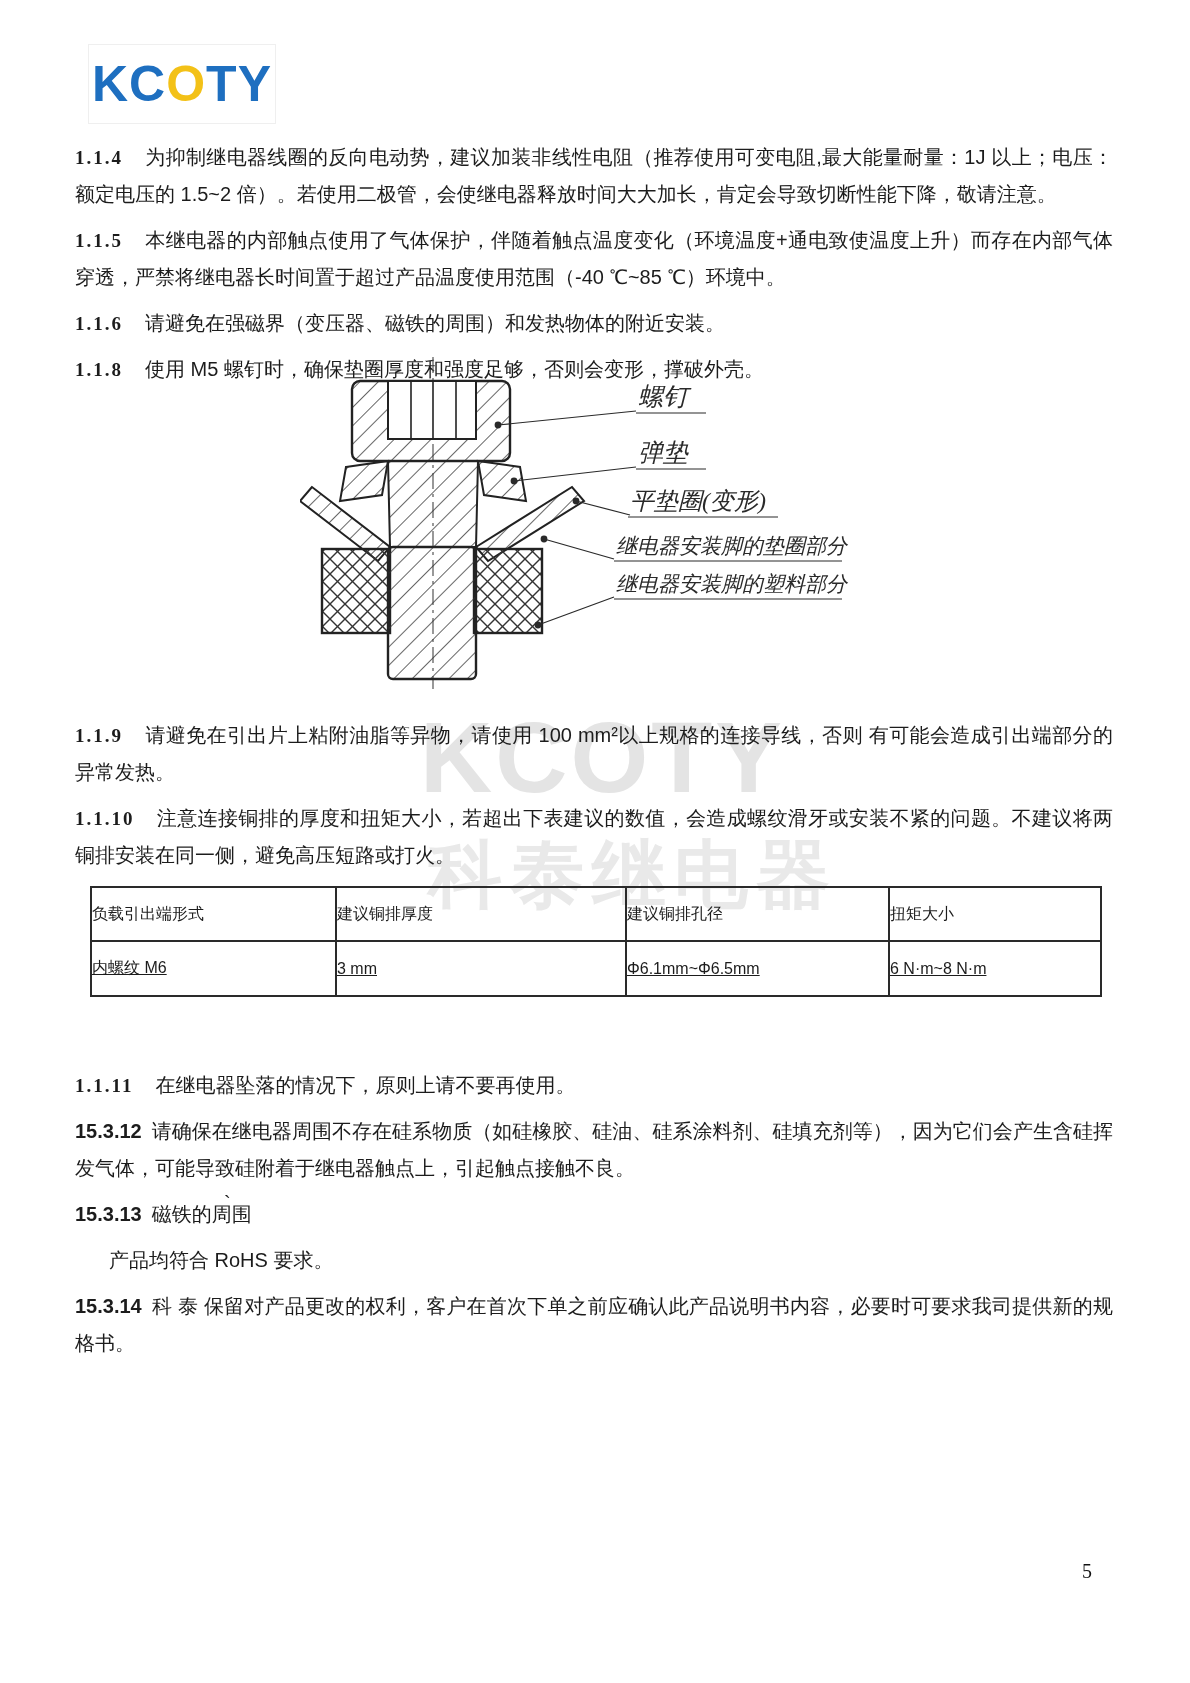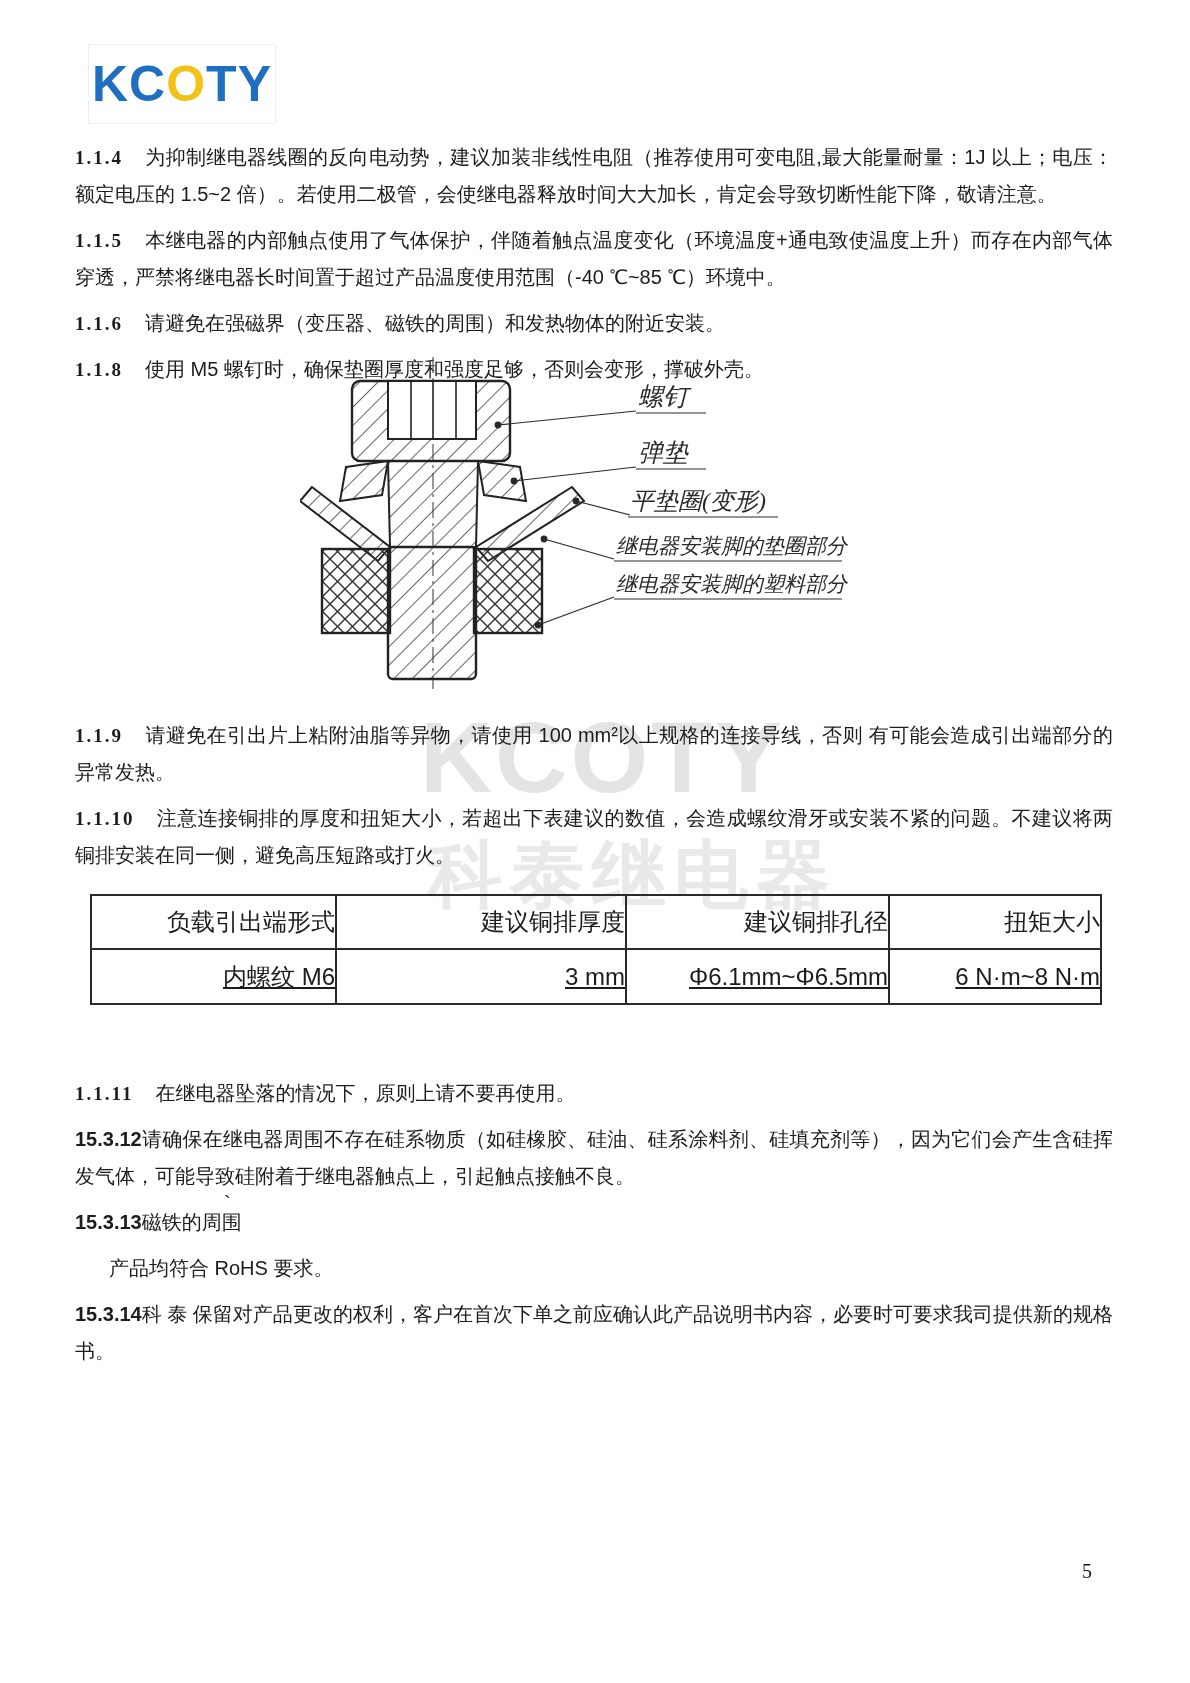--- a/index.html
+++ b/index.html
@@ -17,30 +17,30 @@
   .logo .lb{color:#1e6fc0;}
   .logo .ly{color:#f3c117;}
   
   .wm{position:absolute;z-index:0;font-weight:bold;user-select:none;white-space:nowrap;}
   .wm1{left:420px;top:700px;font-size:100px;letter-spacing:3px;color:#e4e4e4;}
   .wm2{left:428px;top:826px;font-size:74px;letter-spacing:8px;color:#e9e9e9;}
   
   .content{position:absolute;left:75px;top:139px;width:1038px;z-index:1;}
   .para{font-size:20px;line-height:37px;margin:0 0 9px 0;text-align:justify;}
   .num-serif{font-family:"Liberation Serif",serif;font-size:19px;letter-spacing:2px;margin-right:22px;font-weight:bold;}
-  .num-bold{font-weight:bold;}
+  .num-bold{font-weight:bold;margin-right:10px;}
   .indent{padding-left:34px;}
   
   .diagram-wrap{position:relative;height:320px;font-style:italic;}
   .diagram-wrap svg{position:absolute;left:225px;top:-48px;}
   .dlabel{font-family:"Liberation Serif",serif;fill:#2a2a2a;}
   
   table.spec{
-    border-collapse:collapse;margin:20px 0 0 15px;width:1010px;
-    font-size:24px;text-align:right;table-layout:fixed;
+    border-collapse:collapse;margin:12px 0 0 15px;width:1010px;
+    font-size:16px;text-align:left;table-layout:fixed;
   }
   table.spec th,table.spec td{
     border:2px solid #2a2a2a;font-weight:normal;padding:0;
   }
   table.spec th{height:52px;}
   table.spec td{height:53px;text-decoration:underline;}
   .stray{position:absolute;left:224px;top:1192px;font-size:20px;z-index:1;}
   .pagenum{
     position:absolute;left:1082px;top:1560px;z-index:1;
     font-family:"Liberation Serif",serif;font-size:20px;color:#111;

